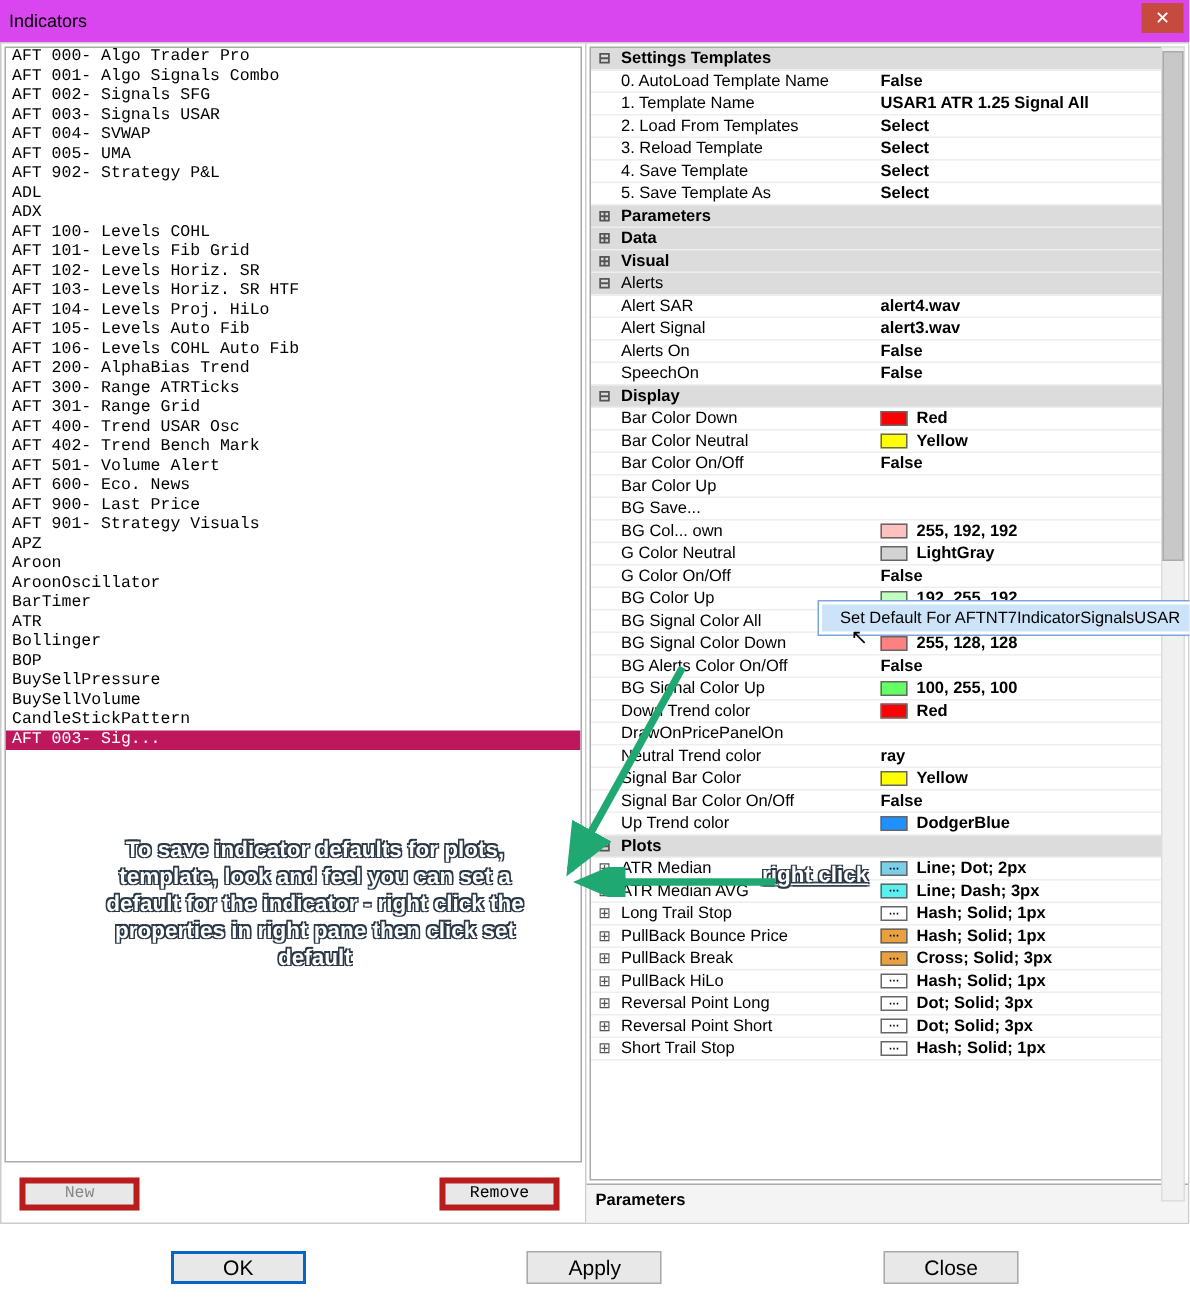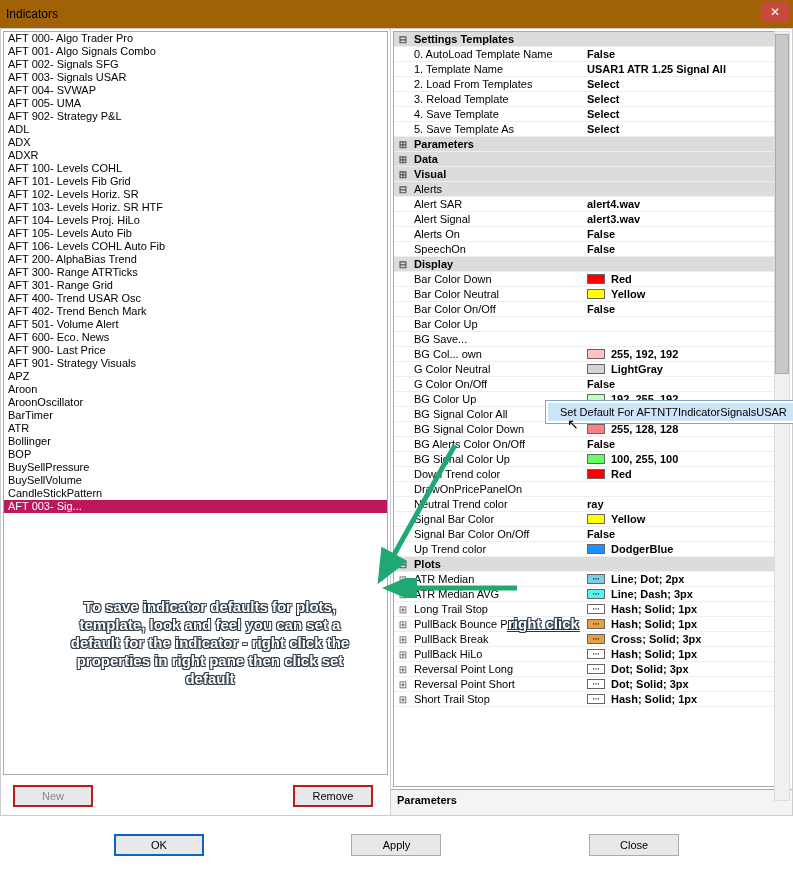--- a/index.html
+++ b/index.html
@@ -1,48 +1,48 @@
 <!DOCTYPE html>
 <html><head>
 <meta charset="utf-8">
 <style>
 * { box-sizing: border-box; margin: 0; padding: 0; }
 body { font-family: "Segoe UI", Tahoma, sans-serif; font-size: 11px; background: #fff; width: 793px; height: 875px; position: relative; overflow: hidden; }
-.titlebar { height: 28px; background: #a16207; display: flex; align-items: center; padding: 0 6px; position: relative; text-align: right; }
+.titlebar { height: 28px; background: #d946ef; display: flex; align-items: center; padding: 0 6px; position: relative; text-align: right; }
 .titlebar-text { font-size: 12px; }
 .close-btn { position: absolute; right: 4px; top: 2px; width: 28px; height: 20px; background: #c74a3e; color: #fff; display: flex; align-items: center; justify-content: center; font-size: 12px; }
 .main { display: flex; height: 788px; border: 1px solid #ccc; }
-.left-pane { width: 390px; border-right: 1px solid #ccc; display: flex; flex-direction: column; }
+.left-pane { width: 390px; border-right: 1px solid #ccc; display: flex; flex-direction: column; font-family: Liberation Mono, monospace; }
 .list-container { flex: 1; overflow-y: auto; border: 1px solid #aaa; margin: 2px; position: relative; }
 .list-item { padding: 0 4px; line-height: 13px; font-size: 11px; white-space: nowrap; cursor: default; }
 .list-item.selected { background: #be185d; color: #fff; }
 .btn-row { display: flex; gap: 20px; padding: 8px 12px; }
-.btn { width: 80px; height: 22px; background: #e8e8e8; border: 2px solid #b91c1c; font-size: 11px; display: flex; align-items: center; justify-content: center; cursor: default; }
+.btn { width: 80px; height: 22px; background: #e8e8e8; border: 4px solid #b91c1c; font-size: 11px; display: flex; align-items: center; justify-content: center; cursor: default; }
 .btn.disabled { color: #888; }
 .btn.remove { margin-left: 180px; }
 .right-pane { flex: 1; display: flex; flex-direction: column; position: relative; }
 .propgrid { flex: 1; overflow-y: auto; border: 1px solid #aaa; margin: 2px; font-size: 11px; }
 .scrollbar-track { position: absolute; right: 2px; top: 2px; width: 16px; height: 770px; background: #f0f0f0; border: 1px solid #ddd; }
 .scrollbar-thumb { position: absolute; width: 14px; left: 0; background: #c8c8c8; border: 1px solid #aaa; }
 .prop-row { display: flex; align-items: center; height: 15px; border-bottom: 1px solid #eee; }
 .prop-row.header { background: #dcdcdc; font-weight: bold; }
 .prop-expand { width: 18px; text-align: center; color: #555; font-size: 10px; line-height: 15px; }
 .prop-spacer { width: 18px; }
 .prop-label { width: 175px; padding-left: 2px; }
 .prop-val { flex: 1; display: flex; align-items: center; font-weight: bold; }
 .color-swatch { width: 18px; height: 10px; border: 1px solid #666; margin-right: 6px; }
 .plot-icon { width: 18px; height: 10px; border: 1px solid #666; margin-right: 6px; display: flex; align-items: center; justify-content: center; font-size: 7px; overflow: hidden; }
 .desc-panel { height: 26px; border-top: 1px solid #aaa; padding: 4px 6px; font-weight: bold; font-size: 11px; background: #f4f4f4; }
 .bottom-bar { height: 58px; display: flex; align-items: center; justify-content: space-around; padding: 0 40px; }
-.bottom-btn { width: 90px; height: 22px; background: #e8e8e8; border: 1px solid #aaa; font-size: 11px; display: flex; align-items: center; justify-content: center; }
+.bottom-btn { width: 90px; height: 22px; background: #e8e8e8; border: 1px solid #aaa; font-size: 14px; display: flex; align-items: center; justify-content: center; }
 .bottom-btn.primary { border: 2px solid #0a64c4; }
 .context-menu { position: absolute; left: 545px; top: 400px; background: #fff; border: 1px solid #7aa7d8; padding: 2px; font-size: 11px; z-index: 10; }
 .context-item { padding: 3px 12px; background: #cde3f8; white-space: nowrap; }
 .cursor-icon { position: absolute; left: 567px; top: 416px; z-index: 11; font-size: 14px; color: #000; }
-.annotation { position: absolute; font-weight: bold; font-size: 15px; color: #fff; text-shadow: -1px -1px 0 #2a3845, 1px -1px 0 #2a3845, -1px 1px 0 #2a3845, 1px 1px 0 #2a3845; text-align: center; line-height: 18px; z-index: 5; pointer-events: none; margin-top: 40px; }
+.annotation { position: absolute; font-weight: bold; font-size: 15px; color: #fff; text-shadow: -1px -1px 0 #2a3845, 1px -1px 0 #2a3845, -1px 1px 0 #2a3845, 1px 1px 0 #2a3845; text-align: center; line-height: 18px; z-index: 5; pointer-events: none; }
 .anno-main { left: 65px; top: 558px; width: 290px; }
 .anno-right { left: 508px; top: 575px; text-decoration: underline; }
 .arrow-svg { position: absolute; z-index: 6; pointer-events: none; }
 </style>
 </head>
 <body>
 
 <div class="titlebar">
   <span class="titlebar-text">Indicators</span>
   <div class="close-btn">
@@ -55,21 +55,20 @@
     <div class="list-container" id="indicator-list">
         <div class="list-item">AFT 000- Algo Trader Pro</div>
         <div class="list-item">AFT 001- Algo Signals Combo</div>
         <div class="list-item">AFT 002- Signals SFG</div>
         <div class="list-item">AFT 003- Signals USAR</div>
         <div class="list-item">AFT 004- SVWAP</div>
         <div class="list-item">AFT 005- UMA</div>
         <div class="list-item">AFT 902- Strategy P&amp;L</div>
         <div class="list-item">ADL</div>
         <div class="list-item">ADX</div>
-        <div class="list-item">ADXR</div>
         <div class="list-item">AFT 100- Levels COHL</div>
         <div class="list-item">AFT 101- Levels Fib Grid</div>
         <div class="list-item">AFT 102- Levels Horiz. SR</div>
         <div class="list-item">AFT 103- Levels Horiz. SR HTF</div>
         <div class="list-item">AFT 104- Levels Proj. HiLo</div>
         <div class="list-item">AFT 105- Levels Auto Fib</div>
         <div class="list-item">AFT 106- Levels COHL Auto Fib</div>
         <div class="list-item">AFT 200- AlphaBias Trend</div>
         <div class="list-item">AFT 300- Range ATRTicks</div>
         <div class="list-item">AFT 301- Range Grid</div>

